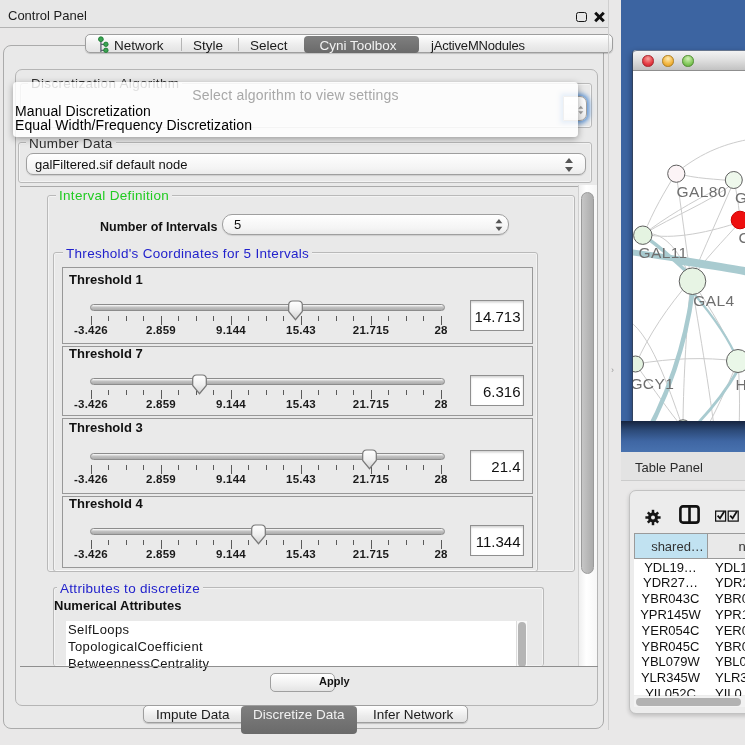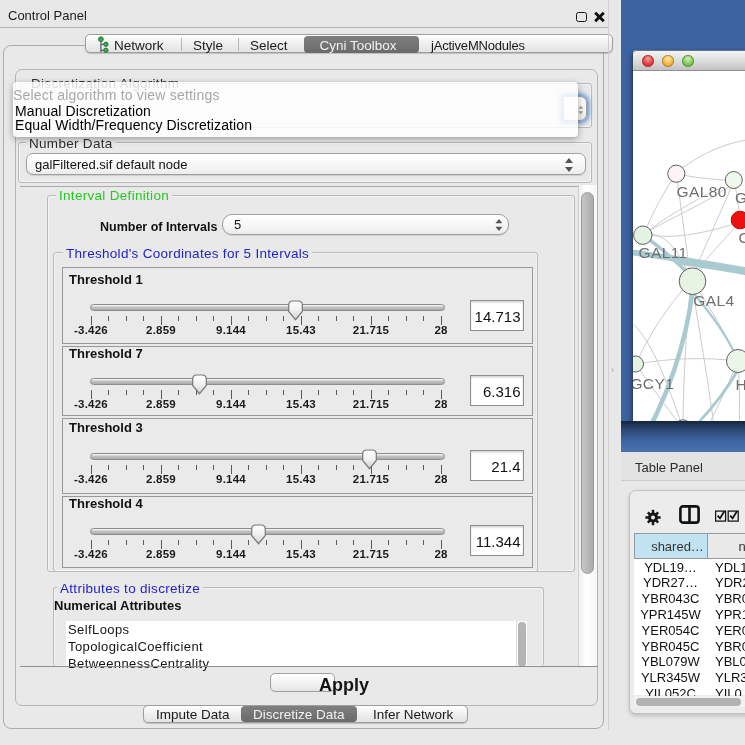--- a/index.html
+++ b/index.html
@@ -29,40 +29,40 @@
 .track { position:absolute; left:90px; width:355px; height:7px; border:1px solid #8c8c8c; border-radius:4px; background:linear-gradient(#fdfdfd,#c2c2c2 45%,#ababab); }
 .tminor { position:absolute; left:90.6px; width:356px; height:5px; background:repeating-linear-gradient(to right,#5a5a5a 0 1px,transparent 1px 17.5px); }
 .tmajor { position:absolute; left:90.6px; width:356px; height:9px; background:repeating-linear-gradient(to right,#5a5a5a 0 1px,transparent 1px 70px); }
 .tlabel { position:absolute; transform:translateX(-50%); font-size:11.5px; letter-spacing:0.2px; font-weight:bold; color:#1a1a1a; }
 .vbox { position:absolute; left:470px; width:54px; height:31px; background:#fff; border:1px solid #8f8f8f; box-shadow:inset 0 1.5px 2px rgba(0,0,0,0.18); font-size:15px; color:#111; text-align:right; padding:7px 2.5px 0 0; }
 
 #attrlist { position:absolute; left:66px; top:621px; width:450px; height:46px; background:#fff; font-size:13px; color:#151515; }
 #attrlist div { padding-left:2px; height:17px; line-height:17px; letter-spacing:0.4px; }
 #attrsb { position:absolute; left:516px; top:621px; width:11px; height:46px; background:#fafafa; border-left:1px solid #ddd; }
 #attrsbt { position:absolute; left:518px; top:622px; width:8px; height:45px; background:#b5b5b5; border-radius:4px; }
-.btn { position:absolute; background:linear-gradient(#ffffff,#f0f0f0 60%,#e4e4e4); border:1px solid #9f9f9f; border-radius:5px; font-size:18px; color:#141414; text-align:center;padding-left:48px; }
+.btn { position:absolute; background:linear-gradient(#ffffff,#f0f0f0 60%,#e4e4e4); border:1px solid #9f9f9f; border-radius:5px; font-size:11px; color:#141414; text-align:center;padding-left:48px; }
 
 #rightcol { position:absolute; left:621px; top:0; width:124px; height:452px; background:#3c64a1; }
 #netwin { position:absolute; left:632px; top:6px; width:113px; height:415px; background:#fff; border-left:1.5px solid #32435f; border-bottom:2.5px solid #222e49; border-radius:4px 0 7px 0; box-shadow:0 3px 6px rgba(0,0,20,0.45);margin-top:44px; }
 #nettitle { position:absolute; left:0; top:0; width:113px; height:21px; background:linear-gradient(#f3f3f3,#dedede 50%,#c2c2c2); border-top:1px solid #66758d; border-bottom:1px solid #8f8f8f; border-radius:4px 0 0 0; }
 .macbtn { position:absolute; top:5.2px; width:11.5px; height:11.5px; border-radius:50%; }
 #tpstrip { position:absolute; left:621px; top:452px; width:124px; height:29px; background:#e3e3e3; border-bottom:1px solid #cccccc; }
 #tpstrip span { position:absolute; left:14px; top:8px; font-size:13px; color:#2b2b2b; }
 #tablecard { position:absolute; left:629px; top:490px; width:126px; height:224px; background:#ececec; border:1px solid #c2c2c2; border-radius:7px; box-shadow:0 2px 4px rgba(0,0,0,0.18); }
 #thead1 { position:absolute; left:633.5px; top:533px; width:74px; height:26px; background:#c1e2f1; border:1px solid #9a9a9a; font-size:13px; color:#333; text-align:center; text-indent:14px; padding-top:5px; }
 #thead2 { position:absolute; left:707.5px; top:533px; width:38px; height:26px; background:#e9e9e9; border:1px solid #9a9a9a; border-left:none; font-size:13px; color:#333; padding:5px 0 0 31px; }
 #tbody { position:absolute; left:633.5px; top:559px; width:112px; height:136px; background:#fff; }
 .trow { position:absolute; left:633.5px; width:112px; height:15.8px; font-size:13px; color:#111; }
 .tc1 { position:absolute; left:0; width:74px; text-align:center; }
 .tc2 { position:absolute; left:81.5px; white-space:nowrap; }
 #hscroll { position:absolute; left:634px; top:696px; width:111px; height:11px; background:#f2f2f2; }
 #hthumb { position:absolute; left:636px; top:697.5px; width:105px; height:8px; background:#b2b2b2; border-radius:4px; }
 
 #popup { position:absolute; left:13px; top:82px; width:565px; height:54.5px; background:rgba(255,255,255,0.84); border-radius:4px; box-shadow:0 2px 7px rgba(0,0,0,0.35); }
-#popup .hint { position:absolute; left:0; right:0; top:4.5px; font-size:14px; letter-spacing:0.2px; color:#a8a8a8; }
+#popup .hint { position:absolute; left:0; right:0; top:4.5px; text-align:center; font-size:14px; letter-spacing:0.2px; color:#a8a8a8; }
 #popup .i1 { position:absolute; left:2px; top:20.5px; font-size:14px; letter-spacing:0.1px; font-weight:normal; color:#000; }
 #popup .i2 { position:absolute; left:2px; top:34.5px; font-size:14px; letter-spacing:0.1px; color:#000; }
 </style></head><body>
 <svg width="0" height="0">
     <defs>
 <linearGradient id="thg" x1="0" y1="0" x2="0" y2="1">
         <stop offset="0" stop-color="#ffffff"></stop>
         <stop offset="0.5" stop-color="#f0f0f0"></stop>
         <stop offset="1" stop-color="#d2d2d2"></stop>
       </linearGradient>
@@ -195,21 +195,21 @@
   <span class="ptext" style="left:164px">Select</span>
   <div class="darktab" style="left:218px;width:115px">
       <span class="ptext" style="left:15.5px">Cyni Toolbox</span>
     </div>
   <span class="ptext" style="left:345px;font-size:13px;letter-spacing:-0.2px">jActiveMNodules</span>
 </div>
 
 
 <div class="pill" style="left:143px;top:704.5px;width:325px;height:18px">
   <span class="ptext" style="left:12px;top:1.5px">Impute Data</span>
-  <div class="darktab" style="left:97px;width:116px;height:16px">
+  <div class="darktab" style="left:97px;width:116px;height:28px">
       <span class="ptext" style="left:12px;top:0.5px">Discretize Data</span>
     </div>
   <span class="ptext" style="left:229px;top:1.5px">Infer Network</span>
 </div>
 
 <div style="position:absolute;left:607.5px;top:0;width:1px;height:730px;background:#cfcfcf"></div>
 
 <div style="position:absolute;left:611px;top:365px;width:7px;height:9px;color:#9a9a9a;font-size:9px">›</div>
 
 

